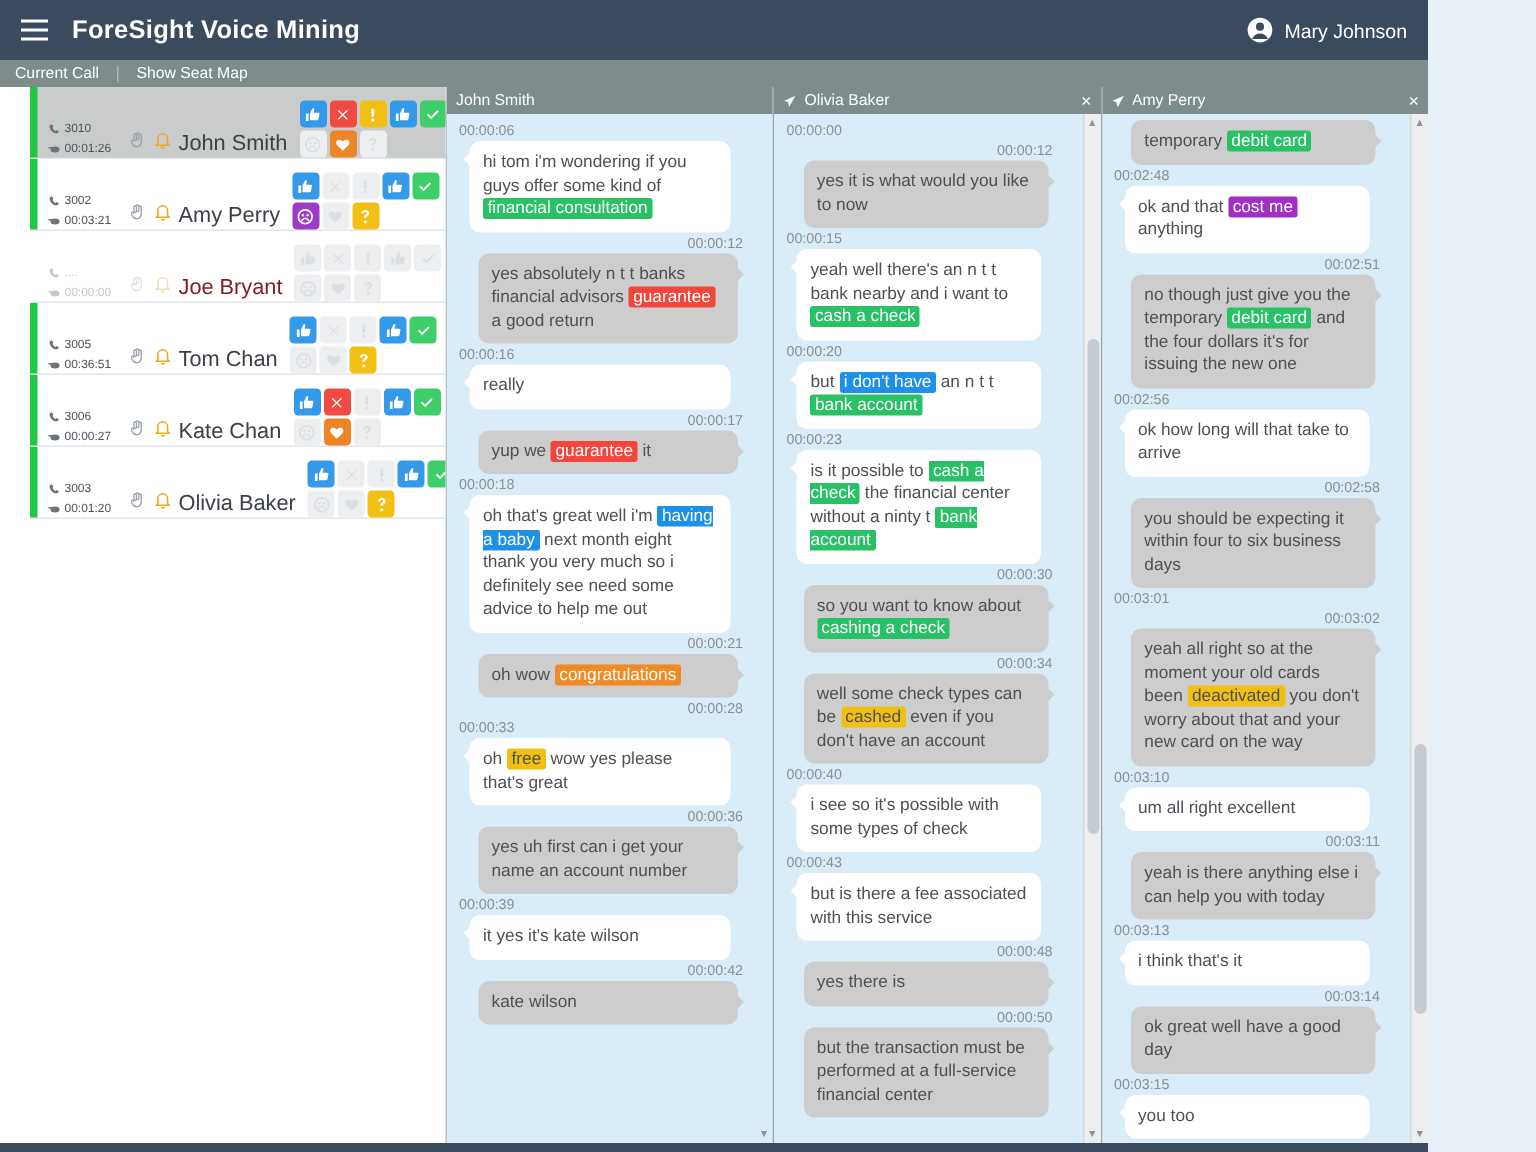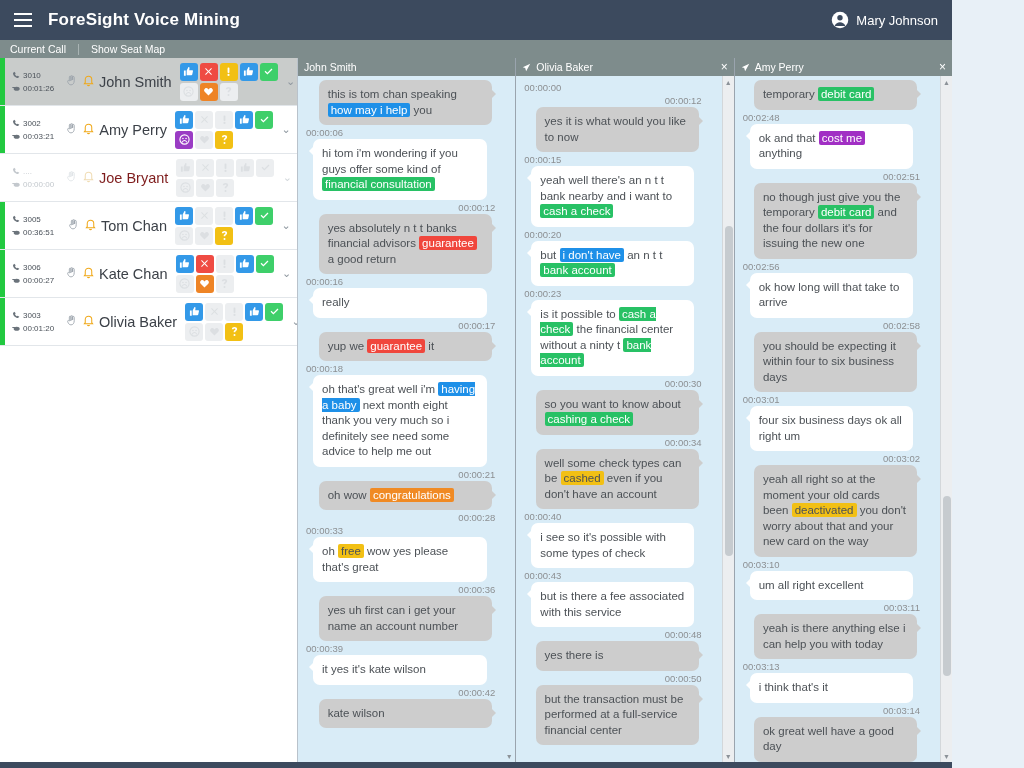--- a/index.html
+++ b/index.html
@@ -34,23 +34,24 @@
   }
   .subnav a { color: #fff; text-decoration: none; cursor: pointer; white-space: nowrap; }
   .subnav .sep { width: 1px; height: 11px; background: #a9b4b4; margin: 0 12px; }
 
   
   .body { flex: 1 1 auto; display: flex; min-height: 0; }
 
   
   .sidebar { width: 298px; flex: 0 0 298px; background: #fff; border-right: 1px solid #b9c2cb; overflow: hidden; }
   .call-row {
-    display: flex; align-items: center; height: 48px;
+    display: flex; align-items: flex-end; height: 48px;
     border-bottom: 1px solid #e2e6ea; position: relative; cursor: pointer;
     background: #fff;
+    margin-left: 20px;
   }
   .call-row.selected { background: #c9cccb; }
   .statusbar { width: 5px; align-self: stretch; flex: 0 0 5px; }
   .statusbar.on { background: #22c940; }
   .statusbar.off { background: #ffffff; }
   .meta { width: 60px; flex: 0 0 60px; padding-left: 7px; font-size: 8px; color: #4a5159; line-height: 13px; }
   .meta.dim { color: #c3c8cd; }
   .meta .ln { display: flex; align-items: center; gap: 3px; white-space: nowrap; }
   .meta svg { display: block; }
   .name-wrap { flex: 1 1 auto; display: flex; align-items: center; justify-content: flex-end; gap: 4px; padding-right: 8px; }
@@ -610,21 +611,20 @@
         </div>
       </div>
 
     <div class="panels" id="panels">
         <div class="panel">
           <div class="panel-head">
             <span class="ptitle">John Smith</span>
           </div>
           <div class="scrollwrap">
             <div class="msgs">
-              <div class="bubble agent">this is tom chan speaking <mark class="blue">how may i help</mark> you</div>
               <div class="ts l">00:00:06</div>
               <div class="bubble cust">hi tom i'm wondering if you guys offer some kind of <mark class="green">financial consultation</mark></div>
               <div class="ts r">00:00:12</div>
               <div class="bubble agent">yes absolutely n t t banks financial advisors <mark class="red">guarantee</mark> a good return</div>
               <div class="ts l">00:00:16</div>
               <div class="bubble cust">really</div>
               <div class="ts r">00:00:17</div>
               <div class="bubble agent">yup we <mark class="red">guarantee</mark> it</div>
               <div class="ts l">00:00:18</div>
               <div class="bubble cust">oh that's great well i'm <mark class="blue">having a baby</mark> next month eight thank you very much so i definitely see need some advice to help me out</div>
@@ -697,21 +697,20 @@
               <div class="bubble agent">temporary <mark class="green">debit card</mark></div>
               <div class="ts l">00:02:48</div>
               <div class="bubble cust">ok and that <mark class="purple">cost me</mark> anything</div>
               <div class="ts r">00:02:51</div>
               <div class="bubble agent">no though just give you the temporary <mark class="green">debit card</mark> and the four dollars it's for issuing the new one</div>
               <div class="ts l">00:02:56</div>
               <div class="bubble cust">ok how long will that take to arrive</div>
               <div class="ts r">00:02:58</div>
               <div class="bubble agent">you should be expecting it within four to six business days</div>
               <div class="ts l">00:03:01</div>
-              <div class="bubble cust">four six business days ok all right um</div>
               <div class="ts r">00:03:02</div>
               <div class="bubble agent">yeah all right so at the moment your old cards been <mark class="yellow">deactivated</mark> you don't worry about that and your new card on the way</div>
               <div class="ts l">00:03:10</div>
               <div class="bubble cust">um all right excellent</div>
               <div class="ts r">00:03:11</div>
               <div class="bubble agent">yeah is there anything else i can help you with today</div>
               <div class="ts l">00:03:13</div>
               <div class="bubble cust">i think that's it</div>
               <div class="ts r">00:03:14</div>
               <div class="bubble agent">ok great well have a good day</div>

